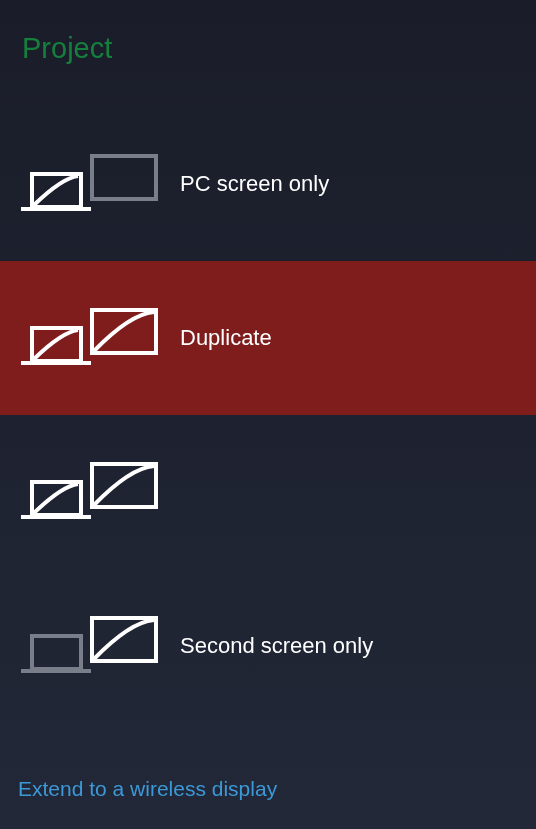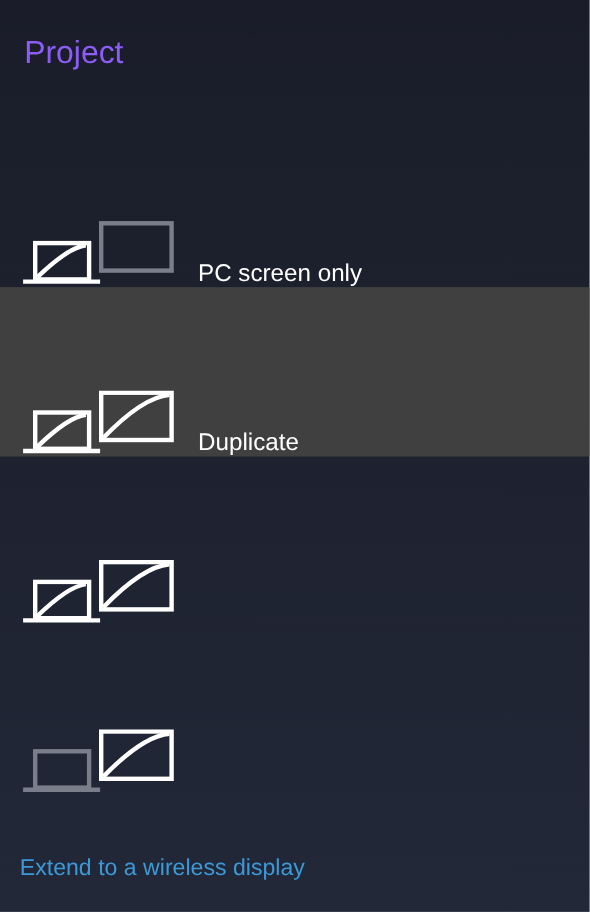--- a/index.html
+++ b/index.html
@@ -18,35 +18,35 @@
     .panel {
       width: 100%;
       height: 100%;
       display: flex;
       flex-direction: column;
     }
     .title {
       font-size: 29px;
       font-weight: 400;
       padding: 32px 0 0 22px;
-      color: #8b5cf6;
+      color: #15803d;
     }
     .options {
       margin-top: 42px;
       flex: 1;
     }
     .option {
       display: flex;
-      align-items: flex-end;
+      align-items: center;
       height: 154px;
       padding-left: 20px;
       cursor: pointer;
     }
     .option.selected {
-      background-color: #404040;
+      background-color: #7f1d1d;
     }
     .icon-container {
       width: 160px;
       display: flex;
       align-items: center;
       justify-content: flex-start;
     }
     .option-label {
       font-size: 22px;
       font-weight: 400;
@@ -134,18 +134,19 @@
             <rect x="72" y="2" width="64" height="43"></rect>
             <path d="M 74 43 Q 110 6 134 4"></path>
           </g>
 
           <g fill="none" stroke="#7a7e8a" stroke-width="4">
             <rect x="12" y="20" width="49" height="33"></rect>
             <line x1="1" y1="55" x2="71" y2="55"></line>
           </g>
         </svg>
       </div>
+      <div class="option-label">Second screen only</div>
     </div>
 
   </div>
 
   <div class="footer-link">Extend to a wireless display</div>
 </div>
 
 </body></html>

